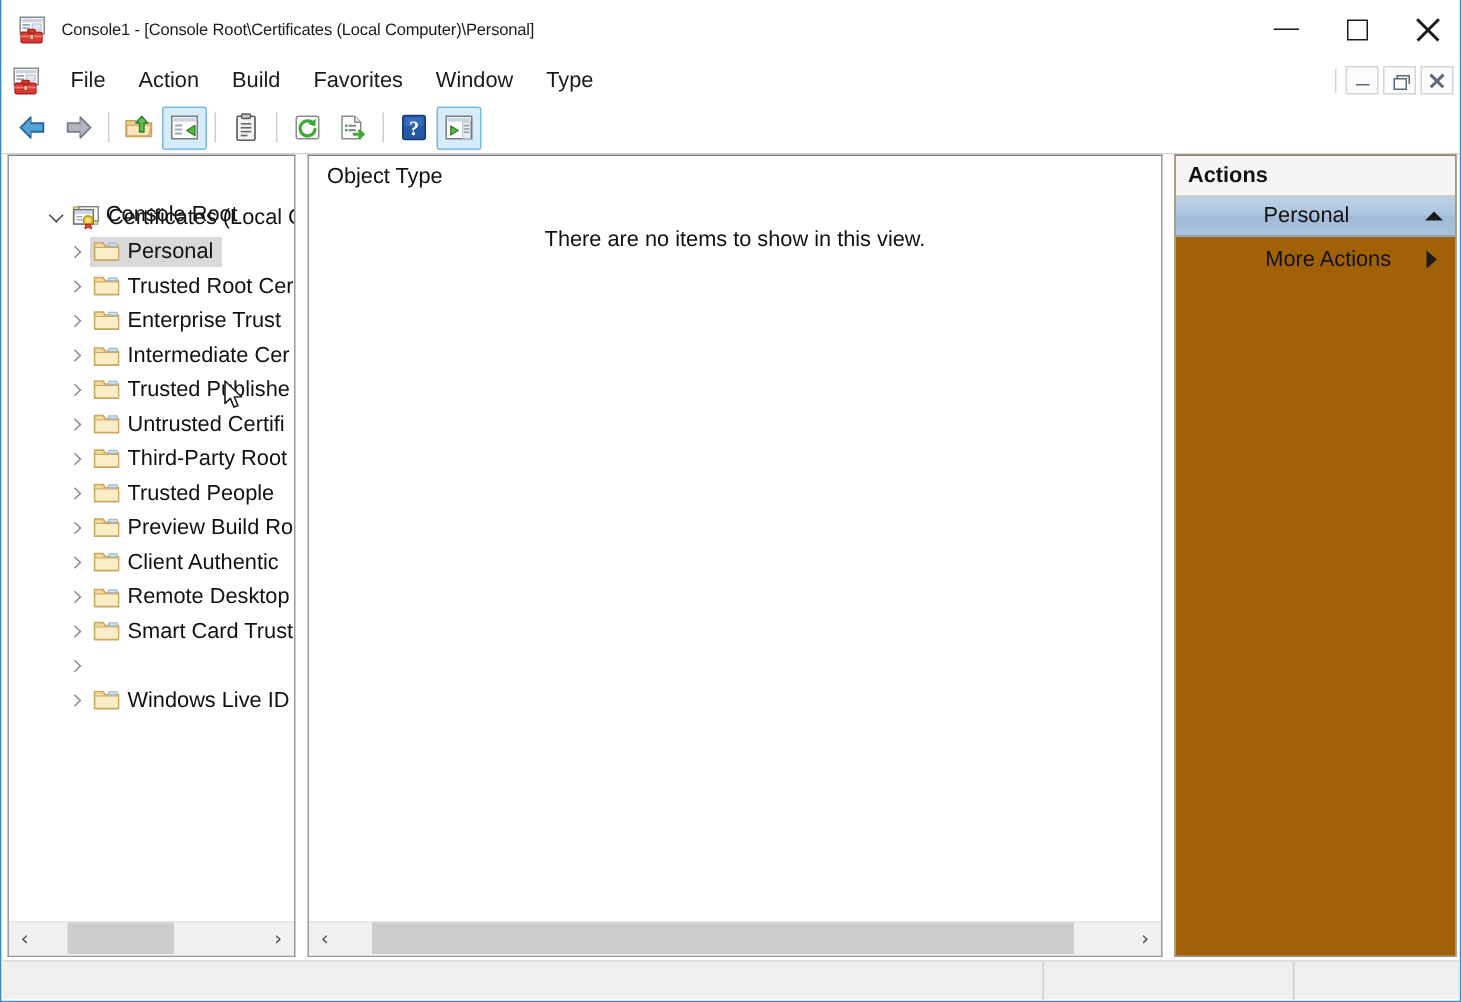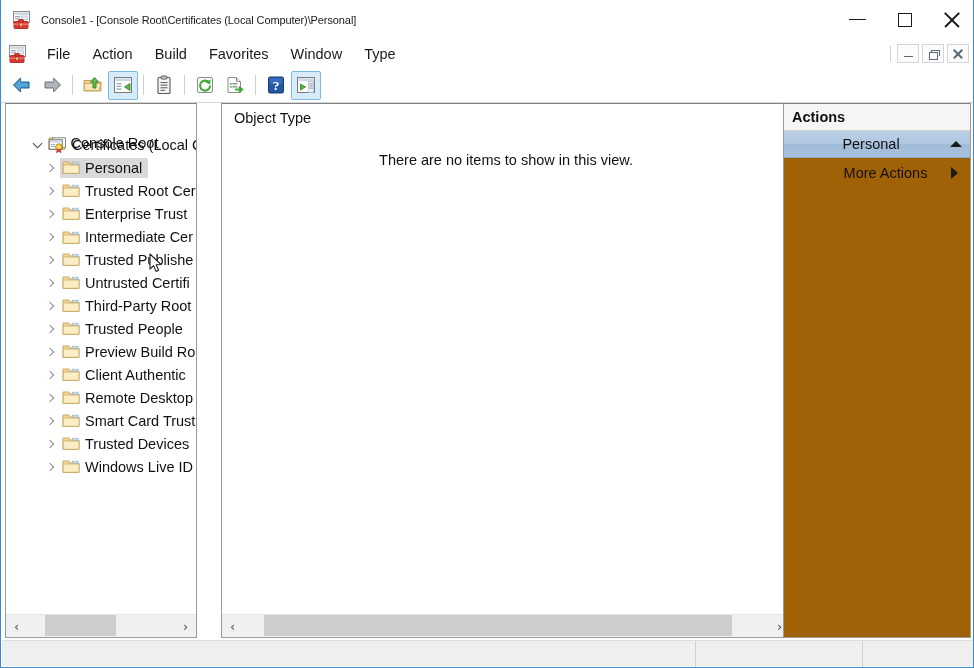--- a/index.html
+++ b/index.html
@@ -218,21 +218,20 @@
   }
 
   
   .content-pane {
     position: absolute; left: 204px; top: 0px;
     width: 570px; height: 535px;
     background: #ffffff;
     border: 1px solid #9a9a9a;
     border-top: 1px solid #828282;
     overflow: hidden;
-    margin-left: 16px;
   }
   .col-header {
     position: absolute; left: 0; top: 0;
     width: 100%; height: 28px;
     background: #ffffff;
     display: flex; align-items: center;
   }
   .col-header-cell {
     font-size: 14.5px; color: #111111;
     padding-left: 12px;
@@ -642,21 +641,21 @@
                   <path d="M1.2 5 L17 5 L17 13.3 L1.2 13.3 Z" fill="#fbeec7" stroke="#c8a95f" stroke-width=".8"></path>
                   <rect x="10.5" y="2.2" width="5.6" height="2" fill="#cfe0ef" stroke="#9db5ca" stroke-width=".7"></rect>
                 </svg></div>
               <div class="tree-label">Client Authentic</div>
             </div>
           </div>
           <div class="tree-row" style="padding-left: 36px;">
             <div class="tw-expander">
               <div class="chev"></div>
             </div>
-            <div style="display: flex; align-items: flex-start; padding: 2px 6px 2px 2px;">
+            <div style="display: flex; align-items: flex-end; padding: 2px 6px 2px 2px;">
               <div class="folder-ic"><svg width="18" height="15" viewBox="0 0 18 15">
                   <path d="M1 2 L1 13.5 L17 13.5 L17 4 L8 4 L6.8 2 Z" fill="#f2d79b" stroke="#c8a95f" stroke-width="1" stroke-linejoin="round"></path>
                   <path d="M1.2 5 L17 5 L17 13.3 L1.2 13.3 Z" fill="#fbeec7" stroke="#c8a95f" stroke-width=".8"></path>
                   <rect x="10.5" y="2.2" width="5.6" height="2" fill="#cfe0ef" stroke="#9db5ca" stroke-width=".7"></rect>
                 </svg></div>
               <div class="tree-label">Remote Desktop</div>
             </div>
           </div>
           <div class="tree-row" style="padding-left: 36px;">
             <div class="tw-expander">
@@ -667,28 +666,20 @@
                   <path d="M1 2 L1 13.5 L17 13.5 L17 4 L8 4 L6.8 2 Z" fill="#f2d79b" stroke="#c8a95f" stroke-width="1" stroke-linejoin="round"></path>
                   <path d="M1.2 5 L17 5 L17 13.3 L1.2 13.3 Z" fill="#fbeec7" stroke="#c8a95f" stroke-width=".8"></path>
                   <rect x="10.5" y="2.2" width="5.6" height="2" fill="#cfe0ef" stroke="#9db5ca" stroke-width=".7"></rect>
                 </svg></div>
               <div class="tree-label">Smart Card Trust</div>
             </div>
           </div>
           <div class="tree-row" style="padding-left: 36px;">
             <div class="tw-expander">
               <div class="chev"></div>
-            </div>
-            <div style="display: flex; align-items: center; padding: 2px 6px 2px 2px;">
-              <div class="folder-ic"><svg width="18" height="15" viewBox="0 0 18 15">
-                  <path d="M1 2 L1 13.5 L17 13.5 L17 4 L8 4 L6.8 2 Z" fill="#f2d79b" stroke="#c8a95f" stroke-width="1" stroke-linejoin="round"></path>
-                  <path d="M1.2 5 L17 5 L17 13.3 L1.2 13.3 Z" fill="#fbeec7" stroke="#c8a95f" stroke-width=".8"></path>
-                  <rect x="10.5" y="2.2" width="5.6" height="2" fill="#cfe0ef" stroke="#9db5ca" stroke-width=".7"></rect>
-                </svg></div>
-              <div class="tree-label">Trusted Devices</div>
             </div>
           </div>
           <div class="tree-row" style="padding-left: 36px;">
             <div class="tw-expander">
               <div class="chev"></div>
             </div>
             <div style="display: flex; align-items: center; padding: 2px 6px 2px 2px;">
               <div class="folder-ic"><svg width="18" height="15" viewBox="0 0 18 15">
                   <path d="M1 2 L1 13.5 L17 13.5 L17 4 L8 4 L6.8 2 Z" fill="#f2d79b" stroke="#c8a95f" stroke-width="1" stroke-linejoin="round"></path>
                   <path d="M1.2 5 L17 5 L17 13.3 L1.2 13.3 Z" fill="#fbeec7" stroke="#c8a95f" stroke-width=".8"></path>

